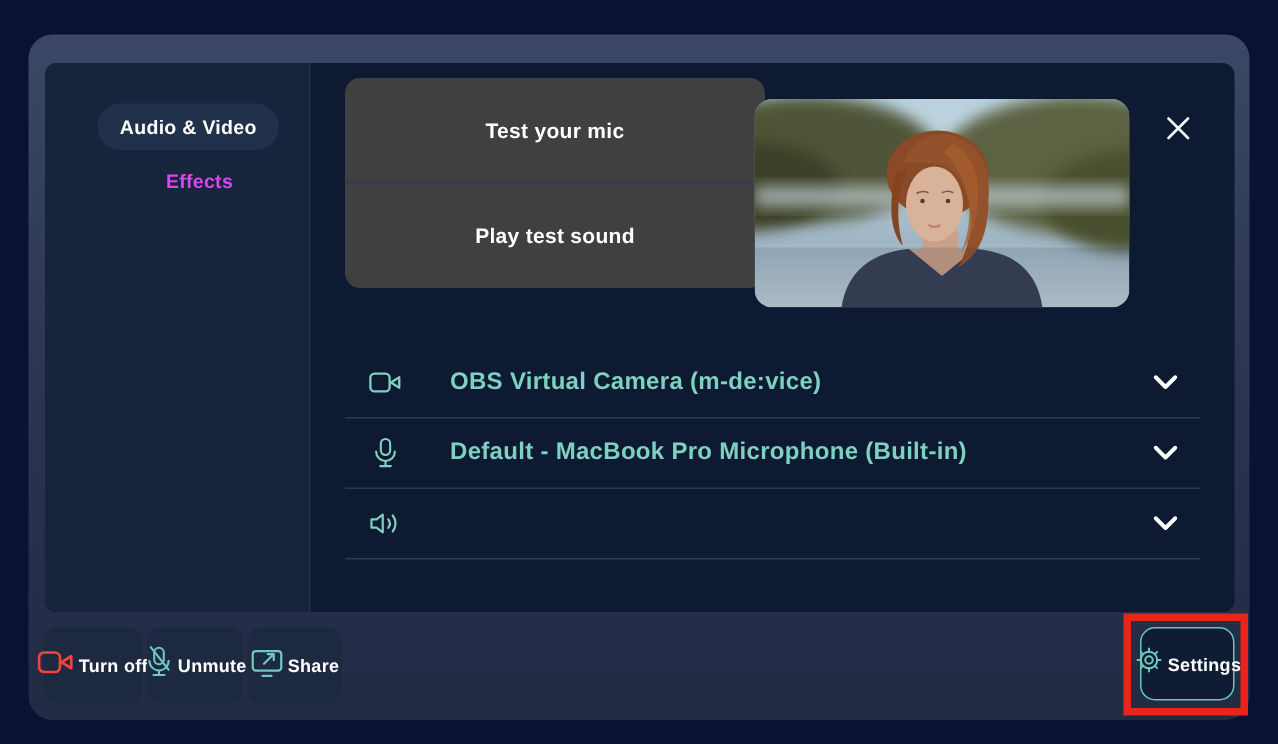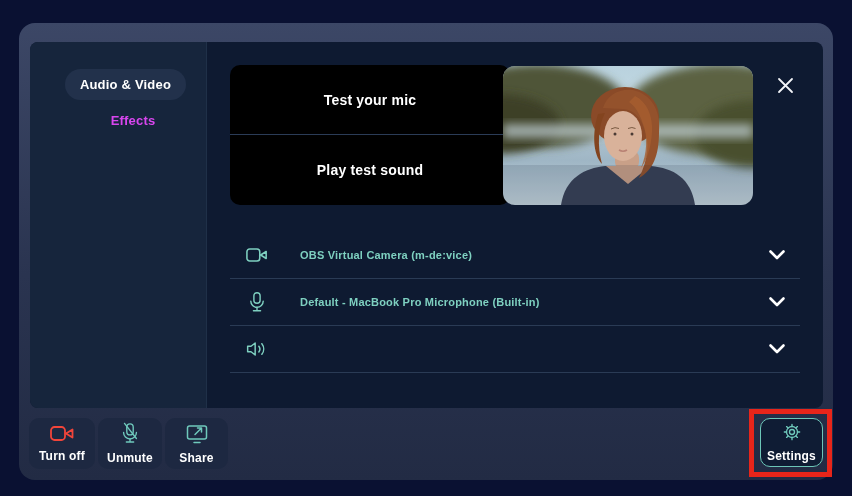--- a/index.html
+++ b/index.html
@@ -14,41 +14,41 @@
 
   
   .sidebar{position:absolute;left:0;top:0;width:177px;height:366px;background:#16253c;
            border-right:1px solid #1f3048;}
   .pill{display:inline-block;margin:27px 0 0 15px;padding:0 15px;height:31px;line-height:31px;
         border-radius:16px;background:#22314b;color:#fff;font-size:13px;font-weight:700;
         letter-spacing:.2px;cursor:pointer;}
   .side-item{margin:13px 0 0 30px;color:#d946ef;font-size:13px;font-weight:700;letter-spacing:.2px;cursor:pointer;}
 
   
-  .card{position:absolute;left:200px;top:23px;width:280px;height:140px;border-radius:10px;
-        background:#000000;overflow:hidden;}
+  .card{position:absolute;left:200px;top:10px;width:280px;height:140px;border-radius:10px;
+        background:#404040;overflow:hidden;}
   .card .half{height:69px;display:flex;align-items:center;justify-content:center;color:#fff;
         font-size:14px;font-weight:700;letter-spacing:.2px;cursor:pointer;}
   .card .divider{height:1px;background:#2b3c57;}
 
   
   .video{position:absolute;left:473px;top:24px;width:250px;height:139px;border-radius:12px;overflow:hidden;}
 
   .close-btn{position:absolute;left:740px;top:28px;width:30px;height:30px;display:flex;
              align-items:center;justify-content:center;cursor:pointer;}
 
   
   .rows{position:absolute;left:200px;top:190px;width:570px;}
   .row{height:47px;display:flex;align-items:center;border-bottom:1px solid #2a3b55;cursor:pointer;}
   .row .ricon{width:22px;margin-left:16px;display:flex;align-items:center;justify-content:center;}
-  .row .rlabel{margin-left:32px;color:#7ed0c0;font-size:11px;font-weight:600;letter-spacing:.2px;}
+  .row .rlabel{margin-left:32px;color:#7ed0c0;font-size:16px;font-weight:600;letter-spacing:.2px;}
   .row .chev{margin-left:auto;margin-right:14px;display:flex;align-items:center;}
 
   
-  .tbtn{position:absolute;display:flex;flex-direction:column;align-items:center;justify-content:center;
+  .tbtn{position:absolute;display:flex;flex-direction:row;align-items:center;justify-content:center;
         gap:3px;border-radius:10px;background:#1d2841;cursor:pointer;}
   .tbtn .tlabel{color:#fff;font-size:12px;font-weight:700;letter-spacing:.2px;white-space:nowrap;}
   .tbtn.active{background:#0f1c34;border:1.5px solid #6cc6b8;}
 
   .annotation{position:absolute;left:749px;top:409px;width:83px;height:68px;
               border:5px solid #e8251a;pointer-events:none;}
 </style>
 </head>
 <body>
 

